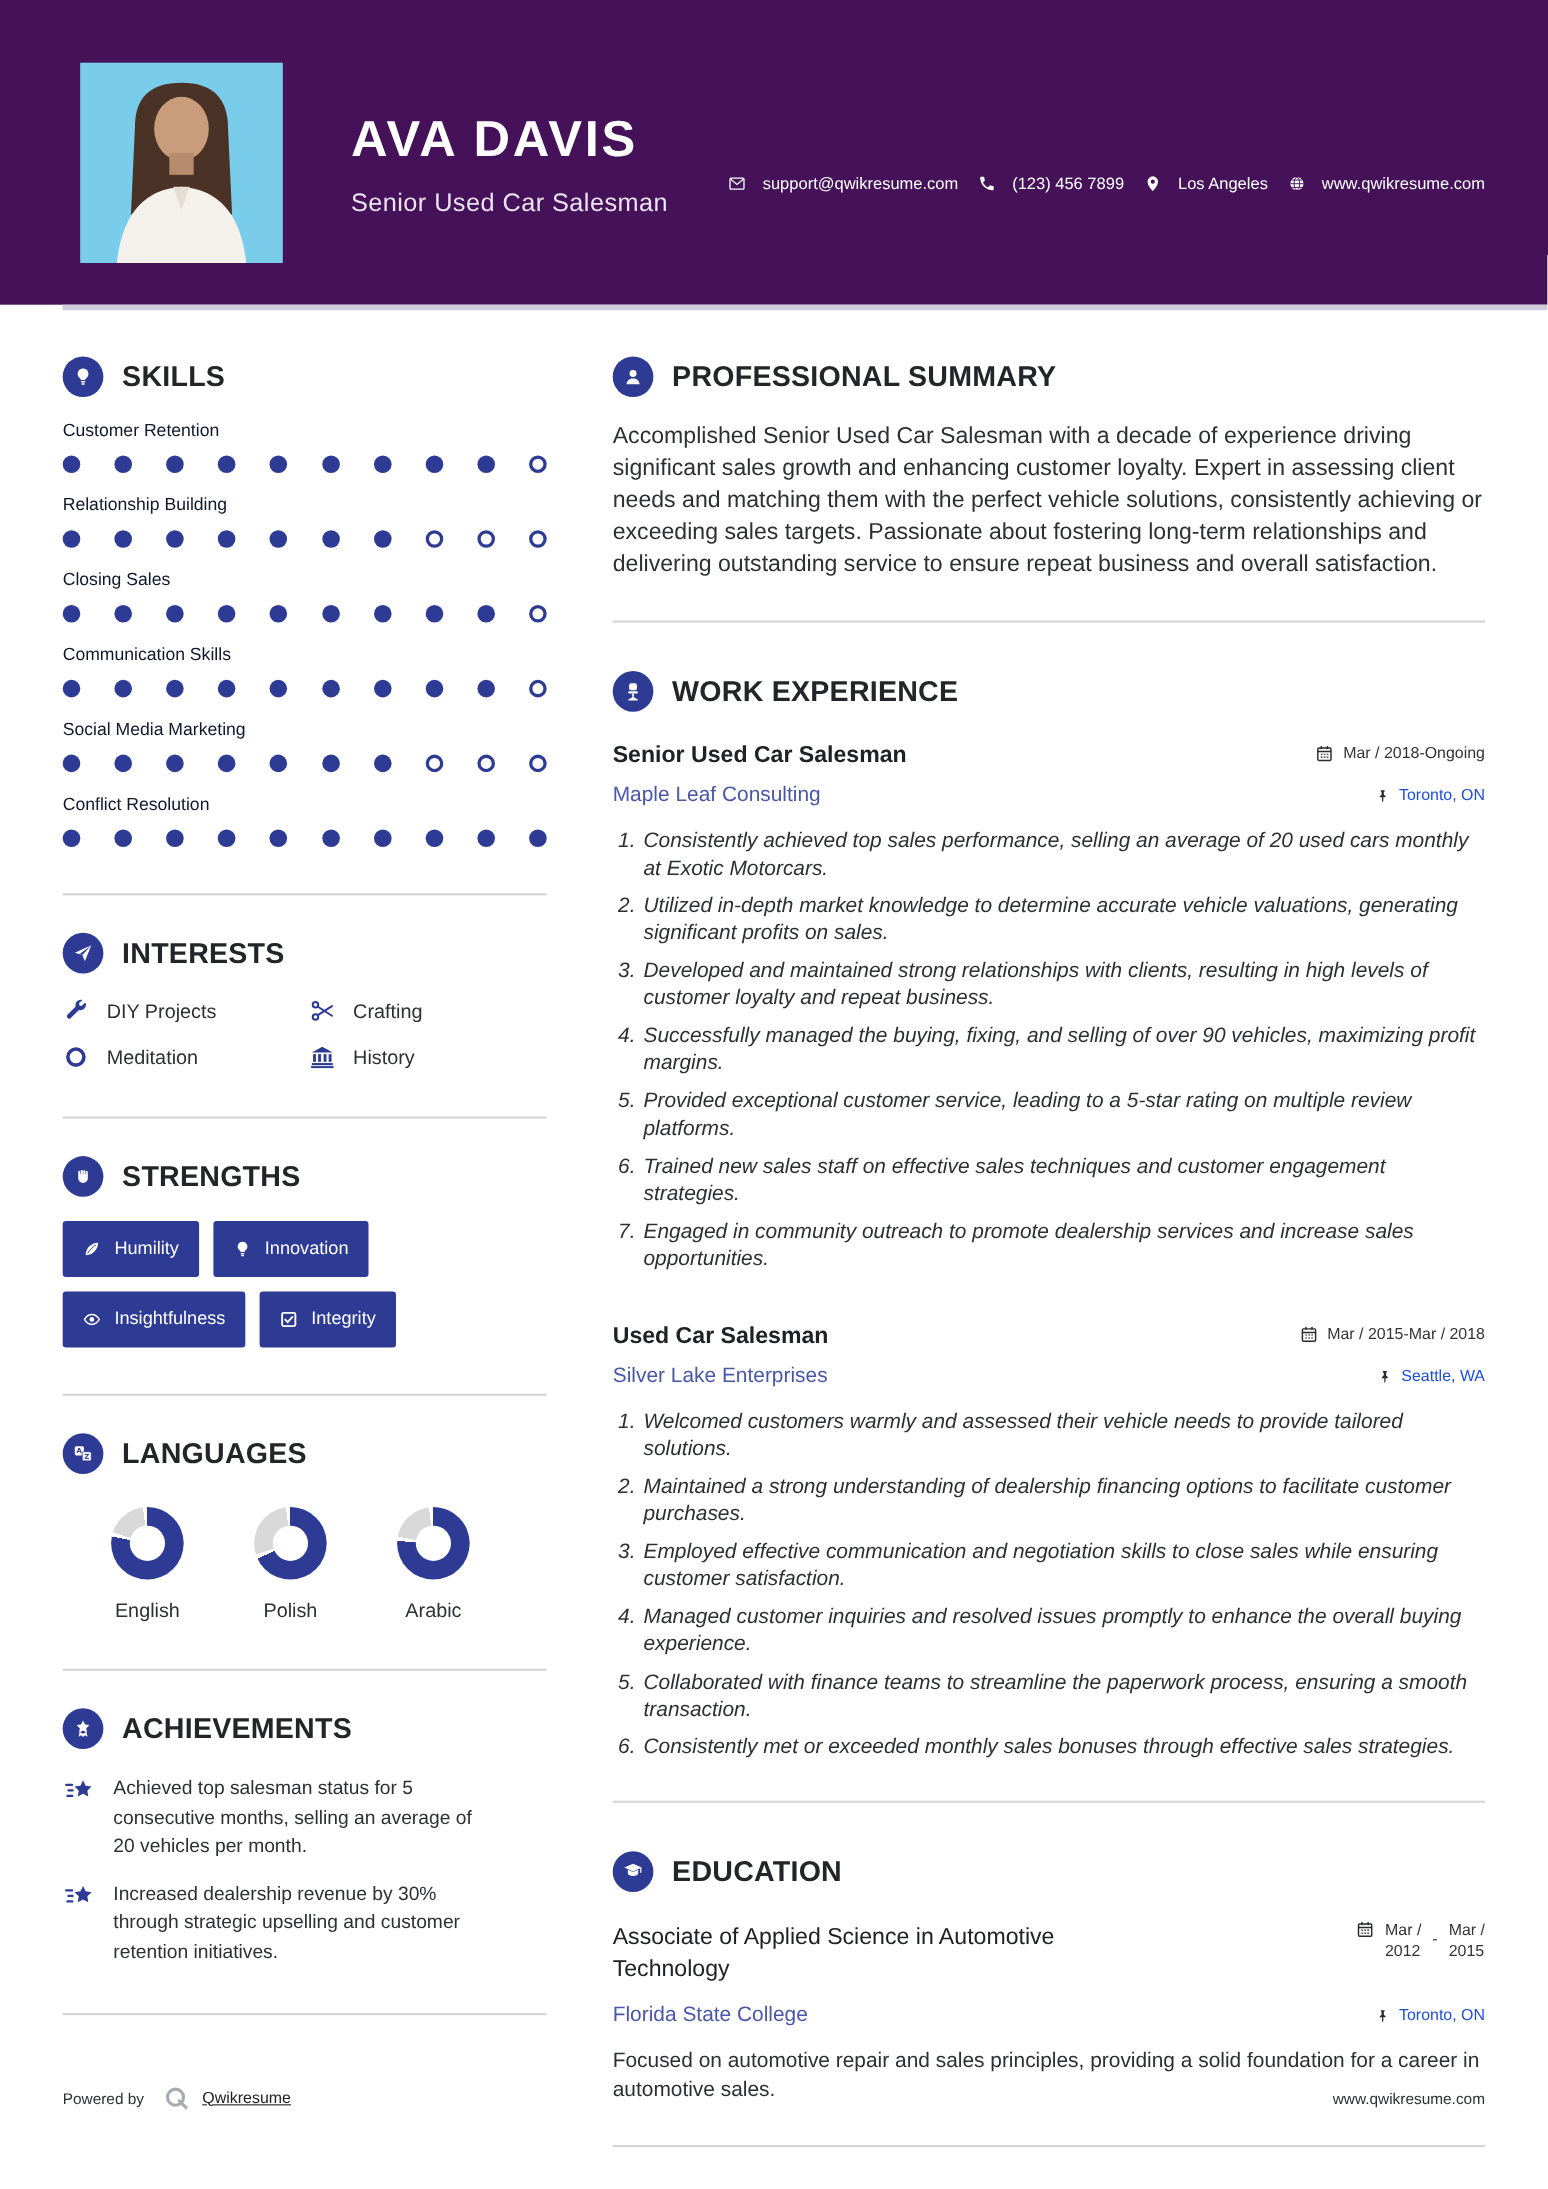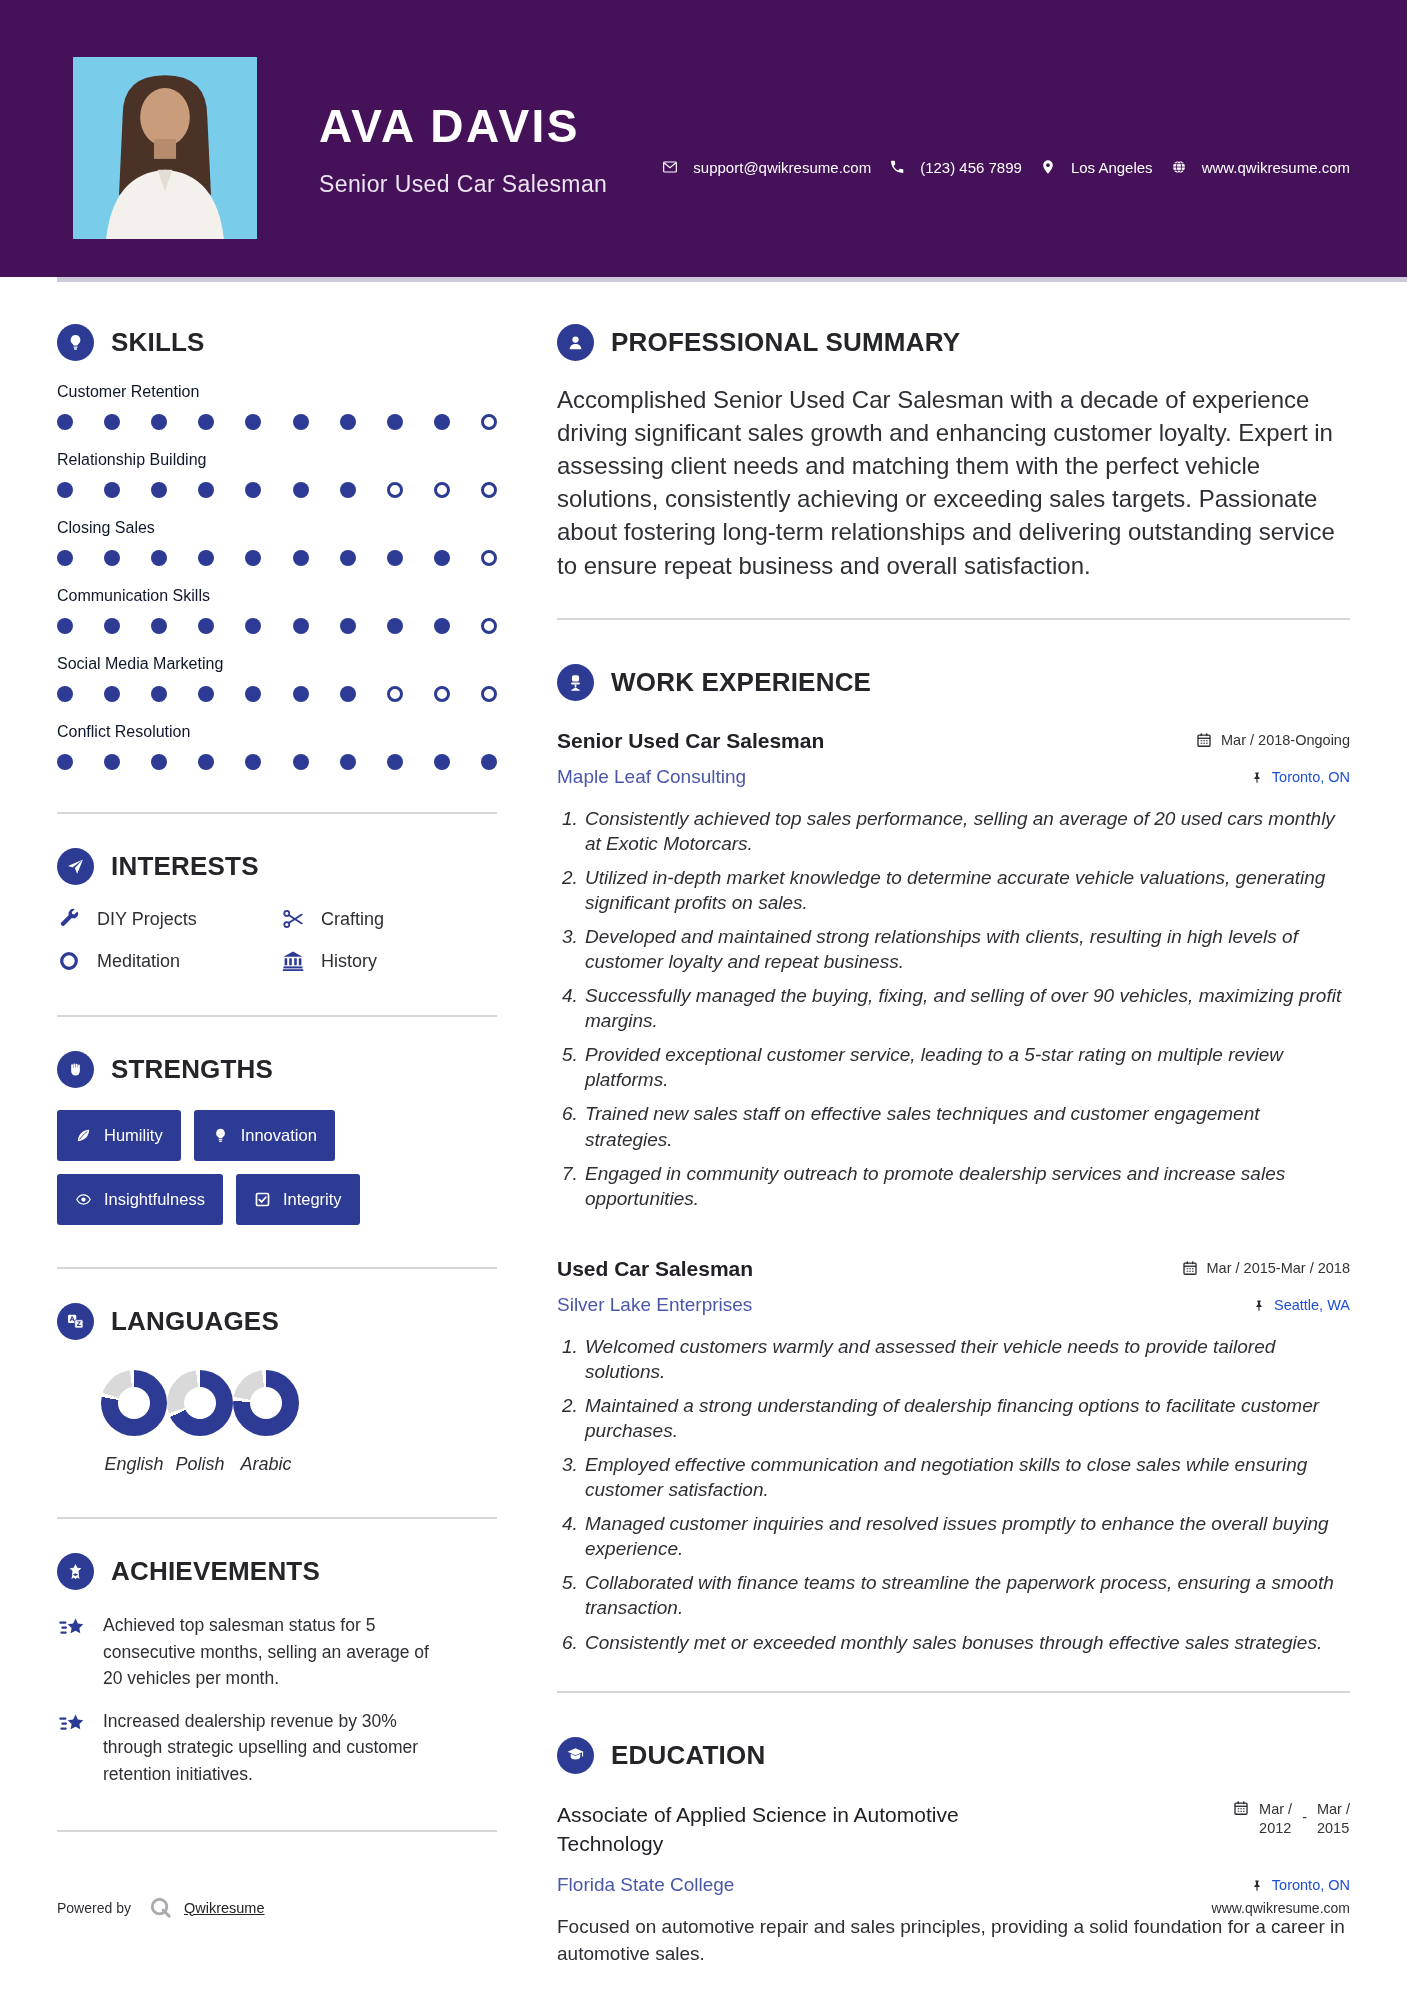--- a/index.html
+++ b/index.html
@@ -41,35 +41,35 @@
   .dot.open{background:#fff;border:3.5px solid var(--blue,#2d3b94);box-sizing:border-box;}
 
   .interests-grid{display:grid;grid-template-columns:1fr 1fr;row-gap:18px;column-gap:8px;}
   .interest{display:flex;align-items:center;font-size:18px;}
   .ii{width:24px;height:24px;color:var(--blue,#2d3b94);margin-right:16px;flex:none;}
 
   .badges{display:flex;flex-wrap:wrap;gap:13px;}
   .badge{display:inline-flex;align-items:center;background:var(--blue,#2d3b94);color:#fff;font-size:16.5px;padding:16px 18px;border-radius:3px;}
   .bi{width:17px;height:17px;margin-right:12px;flex:none;}
 
-  .langs{display:flex;padding:8px 0 0 44px;font-style:italic;}
+  .langs{display:flex;gap:64px;padding:8px 0 0 44px;}
   .lang{display:flex;flex-direction:column;align-items:center;}
   .donut{width:66px;height:66px;border-radius:50%;position:relative;}
   .donut::after{content:"";position:absolute;inset:17px;border-radius:50%;background:#fff;}
   .lang-label{margin-top:18px;font-size:18px;}
 
   .ach{display:flex;margin-bottom:16px;}
   .ach:last-child{margin-bottom:0;}
   .ach-icon{width:30px;height:30px;color:var(--blue,#2d3b94);flex:none;margin-top:2px;}
   .ach-text{margin-left:16px;font-size:17.5px;line-height:1.52;max-width:348px;}
 
   
   .main-section{padding:44px 0 36px;border-bottom:2px solid var(--divider,#d6d6d6);}
   .main-section.first{padding-top:0;}
-  .summary-text{font-size:24px;line-height:1.38;margin-top:16px;}
+  .summary-text{font-size:21px;line-height:1.38;margin-top:16px;}
 
   .jobs{margin-top:28px;}
   .job{margin-bottom:46px;}
   .job:last-child{margin-bottom:0;}
   .job-head{display:flex;justify-content:space-between;align-items:baseline;}
   .jtitle{font-size:21px;font-weight:700;color:#202126;}
   .jdates{display:flex;align-items:center;gap:9px;font-size:14.5px;color:#333;white-space:nowrap;}
   .cal{width:16px;height:16px;color:#2a2b30;flex:none;}
   .job-sub{display:flex;justify-content:space-between;align-items:center;margin-top:13px;}
   .company{font-size:19px;color:var(--link,#4a57a8);}

